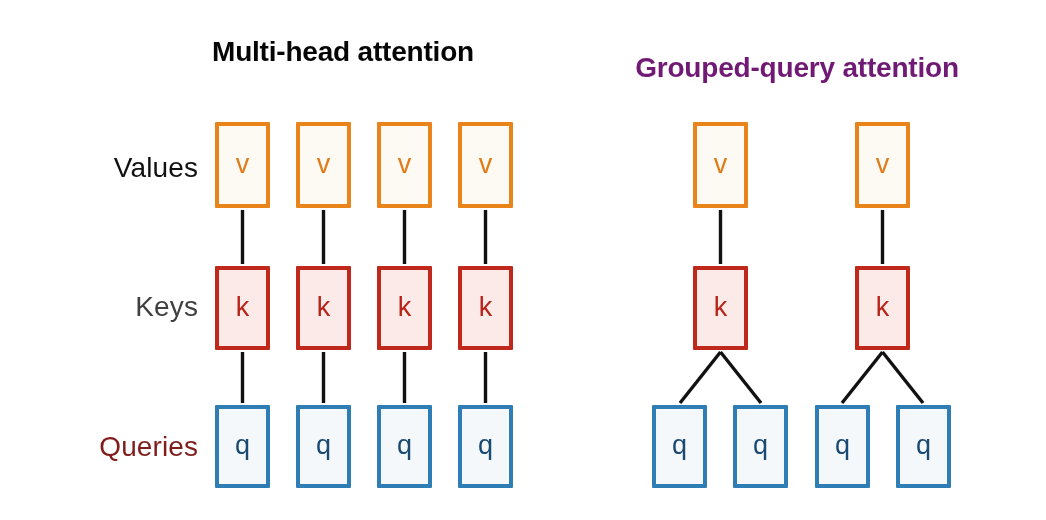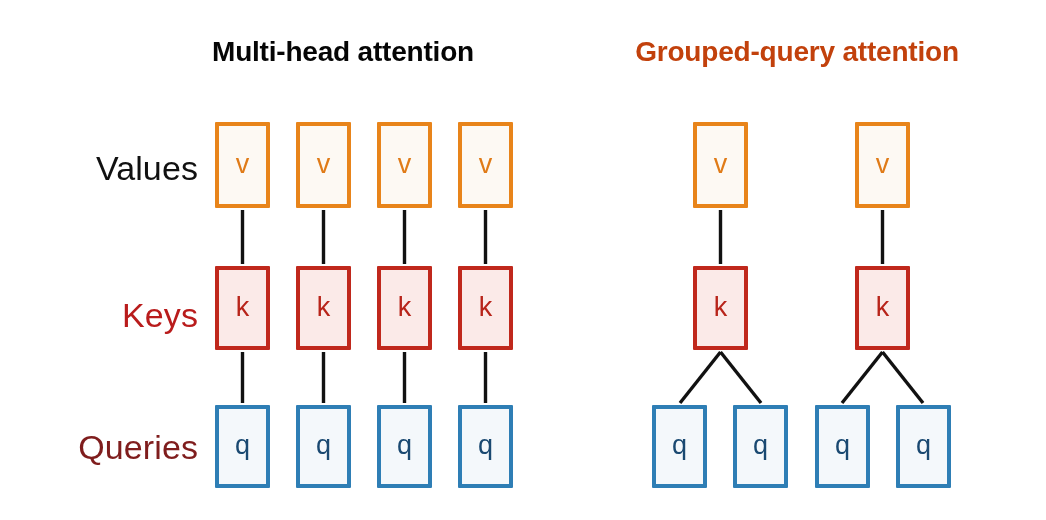--- a/index.html
+++ b/index.html
@@ -24,21 +24,21 @@
     font-weight: bold;
     font-size: 28px;
     line-height: 1;
     color: #050505;
     white-space: nowrap;
     transform: translateX(-50%);
     letter-spacing: -0.2px;
   }
   .row-label {
     position: absolute;
-    font-size: 34px;
+    font-size: 28px;
     line-height: 1;
     color: #111111;
     white-space: nowrap;
     transform: translate(-100%, -50%);
     letter-spacing: 0.1px;
   }
   .cell {
     position: absolute;
     box-sizing: border-box;
     display: flex;
@@ -95,26 +95,26 @@
       <line x1="720.5" y1="210" x2="720.5" y2="264" stroke="#111111" stroke-width="3.4" stroke-linecap="butt"></line>
       <line x1="882.5" y1="210" x2="882.5" y2="264" stroke="#111111" stroke-width="3.4" stroke-linecap="butt"></line>
       <line x1="720.5" y1="352" x2="680" y2="403" stroke="#111111" stroke-width="3.4" stroke-linecap="butt"></line>
       <line x1="720.5" y1="352" x2="761" y2="403" stroke="#111111" stroke-width="3.4" stroke-linecap="butt"></line>
       <line x1="882.5" y1="352" x2="842" y2="403" stroke="#111111" stroke-width="3.4" stroke-linecap="butt"></line>
       <line x1="882.5" y1="352" x2="923" y2="403" stroke="#111111" stroke-width="3.4" stroke-linecap="butt"></line>
     </svg>
 
   <div id="labels-layer">
       <div class="row-label" style="left: 198px; top: 168px; color: rgb(17, 17, 17);">Values</div>
-      <div class="row-label" style="left: 198px; top: 307px; color: #b91c1c; margin-top: 8px;">Keys</div>
+      <div class="row-label" style="left: 198px; top: 307px; color: #404040;">Keys</div>
       <div class="row-label" style="left: 198px; top: 447px; color: #7f1d1d;">Queries</div>
     </div>
   <div id="titles-layer">
       <div class="panel-title" style="left: 343px; top: 38px; color: rgb(5, 5, 5);">Multi-head attention</div>
-      <div class="panel-title" style="left: 797px; top: 38px; color: #c2410c;">Grouped-query attention</div>
+      <div class="panel-title" style="left: 797px; top: 54px; color: #701a75;">Grouped-query attention</div>
     </div>
   <div id="boxes-layer">
       <div class="cell cell-v" style="left: 215px; top: 122px; width: 55px; height: 86px;">
         <span>v</span>
       </div>
       <div class="cell cell-v" style="left: 296px; top: 122px; width: 55px; height: 86px;">
         <span>v</span>
       </div>
       <div class="cell cell-v" style="left: 377px; top: 122px; width: 55px; height: 86px;">
         <span>v</span>

